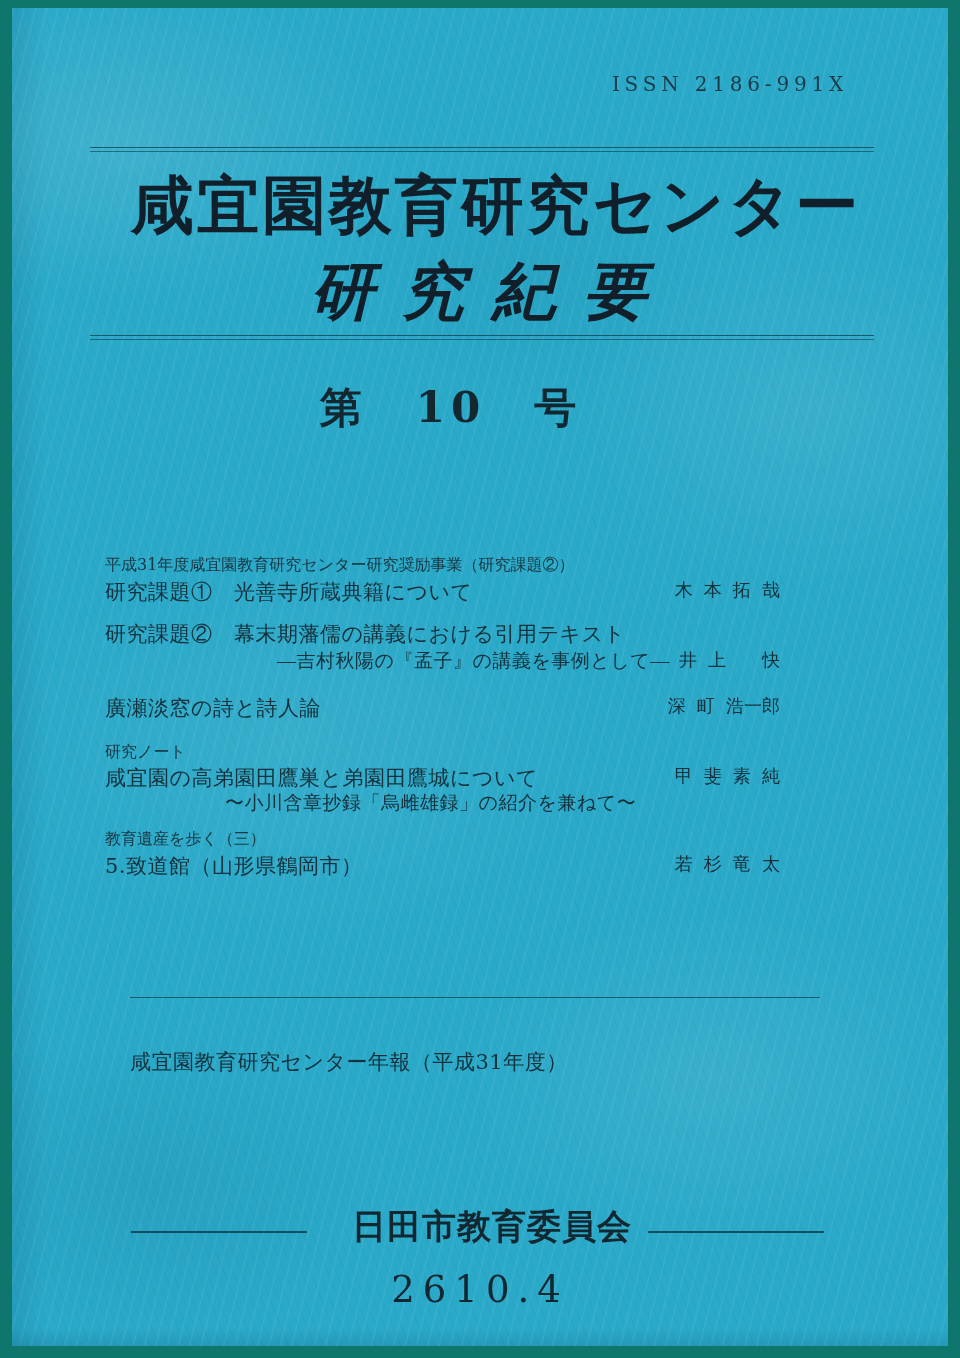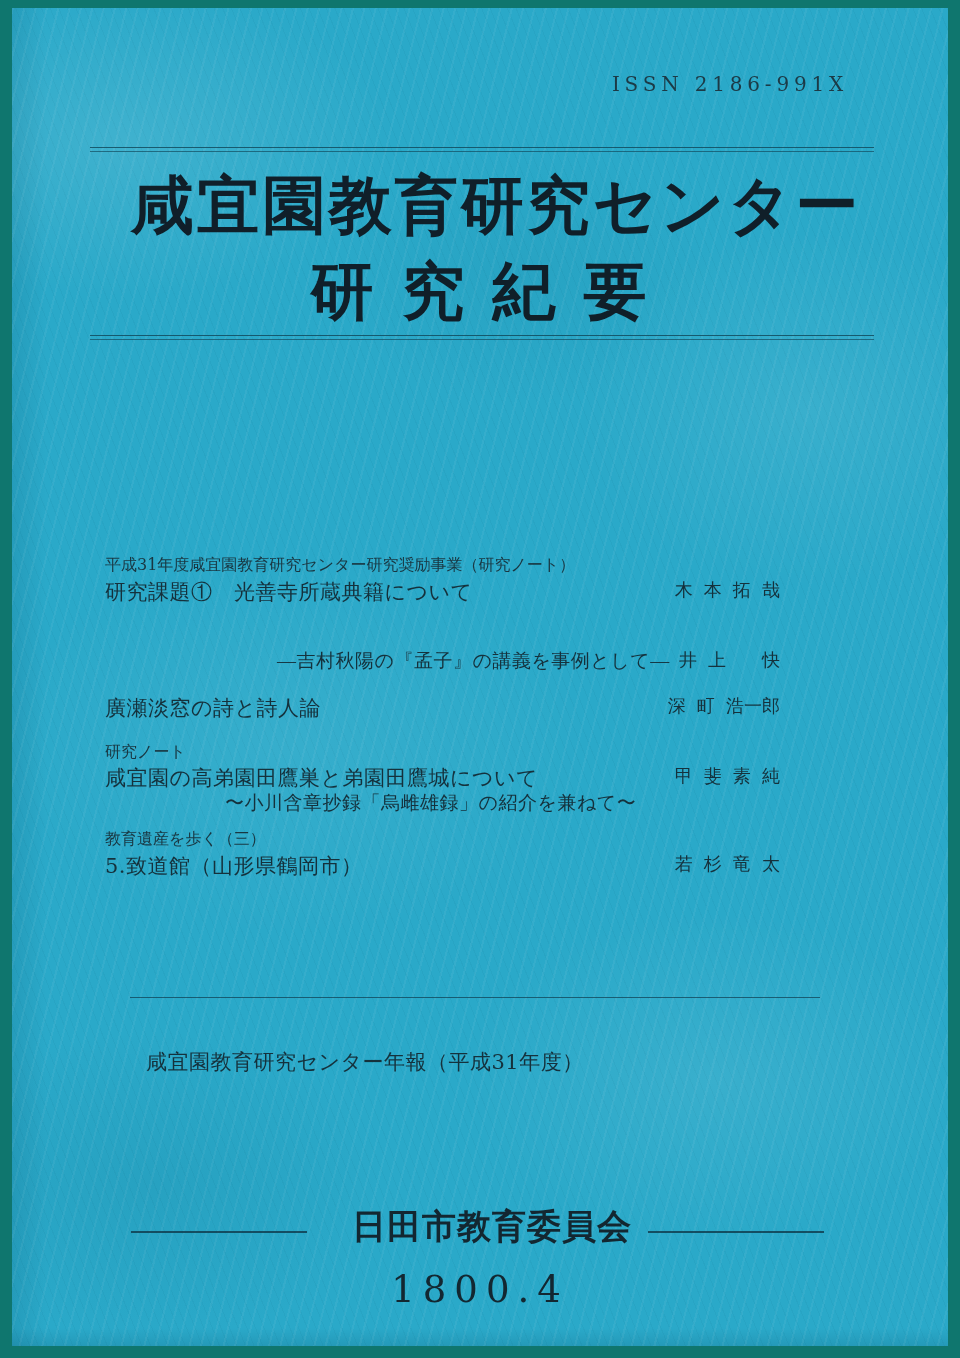--- a/index.html
+++ b/index.html
@@ -37,34 +37,34 @@
     border-bottom:1px solid rgba(16,70,88,.65);
   }
   .rule-top{top:139px;}
   .rule-bottom{top:327px;}
   .title-line{
     left:0;width:936px;text-align:center;
     font-size:63px;font-weight:bold;color:#101f29;
     letter-spacing:3px;
   }
   .title-line1{top:155px;margin-left:16px;}
-  .title-line2{top:241px;}
+  .title-line2{top:241px;font-style:italic;}
   .issue{
     top:372px;left:0;width:936px;text-align:center;padding-right:58px;box-sizing:border-box;
     font-size:42px;font-weight:bold;color:#132731;letter-spacing:6px;
   }
   .toc-section{left:93px;font-size:16px;color:#193641;}
   .toc-title{left:93px;font-size:21px;color:#15313c;letter-spacing:.5px;}
   .toc-subtitle{font-size:19px;color:#15313c;letter-spacing:.5px;font-family:Liberation Serif, serif;}
   .toc-author{right:168px;font-size:18px;color:#15313c;word-spacing:.30em;}
   .divider{
     top:989px;left:118px;width:690px;height:0;
     border-top:1.5px solid rgba(14,60,78,.70);
   }
-  .appendix{left:134px;font-size:21px;color:#15313c;letter-spacing:.5px;}
+  .appendix{left:118px;font-size:21px;color:#15313c;letter-spacing:.5px;}
   .publisher{
     top:1196px;left:0;width:960px;text-align:center;
     font-size:34px;font-weight:bold;color:#132731;letter-spacing:1px;
   }
   .footer-dash{
     top:1223px;height:0;border-top:2px solid rgba(14,55,72,.80);width:176px;
   }
   .dash-left{left:119px;}
   .dash-right{left:636px;}
   .pub-date{
@@ -80,25 +80,27 @@
 
     <div class="abs issn">ISSN 2186-991X</div>
 
     <div class="abs double-rule rule-top"></div>
 
     <div class="abs title-line title-line1">咸宜園教育研究センター</div>
     <div class="abs title-line title-line2">研 究 紀 要</div>
 
     <div class="abs double-rule rule-bottom"></div>
 
+    <div class="abs issue">第　10　号</div>
 
-    <div class="abs toc-section" style="top:547px;">平成31年度咸宜園教育研究センター研究奨励事業（研究ノート）</div>
+    <div class="abs toc-section" style="top:547px;">平成31年度咸宜園教育研究センター研究奨励事業（研究課題②）</div>
     <div class="abs toc-title" style="top:570px;">研究課題①　光善寺所蔵典籍について</div>
     <div class="abs toc-author" style="top:570px;">木 本 拓 哉</div>
 
+    <div class="abs toc-title" style="top:612px;">研究課題②　幕末期藩儒の講義における引用テキスト</div>
     <div class="abs toc-subtitle" style="top:640px;left:265px;">―吉村秋陽の『孟子』の講義を事例として―</div>
     <div class="abs toc-author" style="top:640px;">井 上　　快</div>
 
     <div class="abs toc-title" style="top:686px;">廣瀬淡窓の詩と詩人論</div>
     <div class="abs toc-author" style="top:686px;">深 町 浩一郎</div>
 
     <div class="abs toc-section" style="top:734px;">研究ノート</div>
     <div class="abs toc-title" style="top:756px;">咸宜園の高弟園田鷹巣と弟園田鷹城について</div>
     <div class="abs toc-author" style="top:756px;">甲 斐 素 純</div>
     <div class="abs toc-subtitle" style="top:782px;left:213px;">〜小川含章抄録「烏雌雄録」の紹介を兼ねて〜</div>
@@ -108,16 +110,16 @@
     <div class="abs toc-author" style="top:844px;">若 杉 竜 太</div>
 
     <div class="abs divider"></div>
 
     <div class="abs appendix" style="top:1040px;">咸宜園教育研究センター年報（平成31年度）</div>
 
     <div class="abs footer-dash dash-left"></div>
     <div class="abs publisher">日田市教育委員会</div>
     <div class="abs footer-dash dash-right"></div>
 
-    <div class="abs pub-date">1800.4</div>
+    <div class="abs pub-date">2610.4</div>
 
   </div>
 </div>
 
 </body></html>

